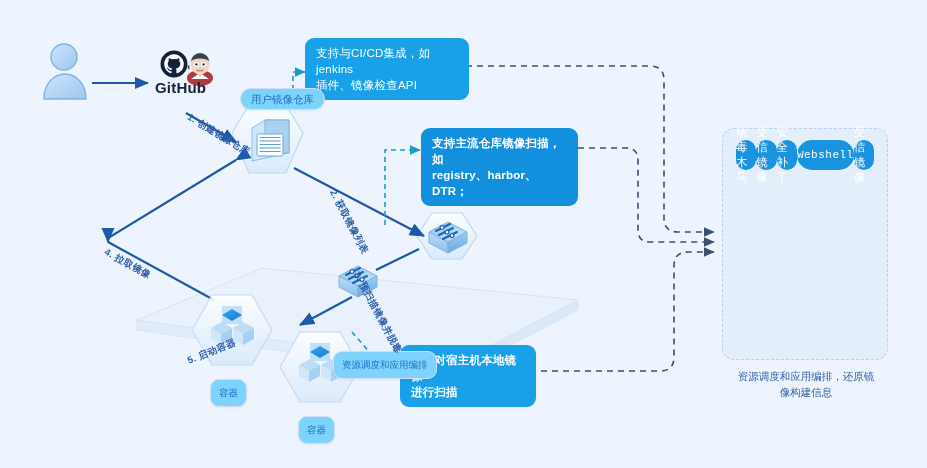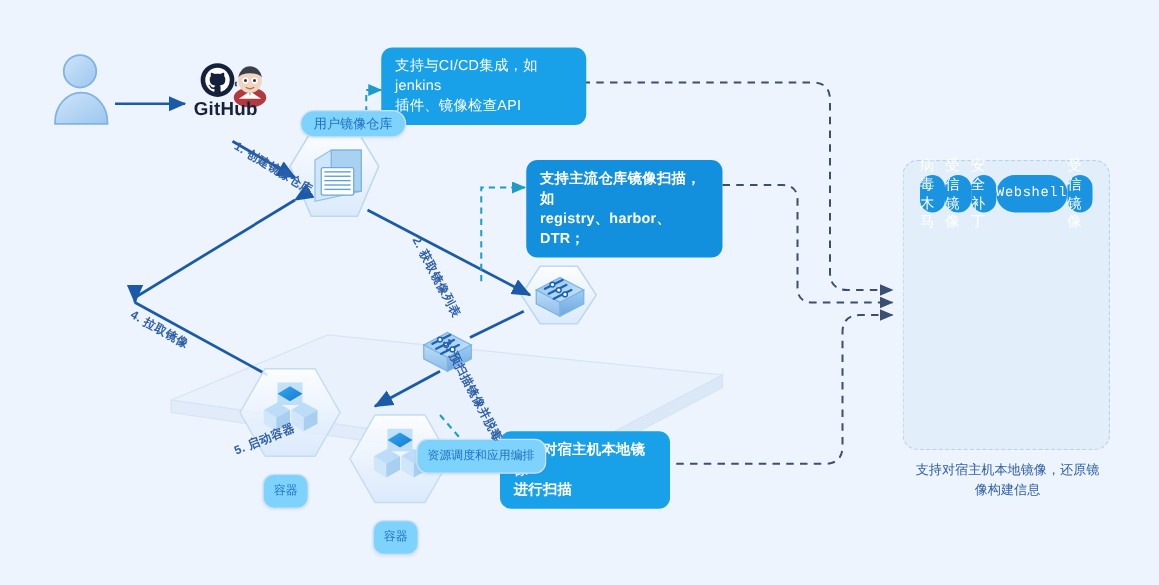--- a/index.html
+++ b/index.html
@@ -291,16 +291,16 @@
   <div class="steplabel" style="left:188px;top:355px;transform:rotate(-22deg);">5. 启动容器</div>
 
   <div id="risk-panel">
     <div class="risk-pill">病毒木马</div>
     <div class="risk-pill">受信镜像</div>
     <div class="risk-pill">安全补丁</div>
     <div class="risk-pill mono">Webshell</div>
     <div class="risk-pill">受信镜像</div>
   </div>
 
-  <div id="risk-caption">支持对宿主机本地镜像，还原镜
+  <div id="risk-caption">资源调度和应用编排，还原镜
 像构建信息</div>
 
 </div>
 
 </body></html>

